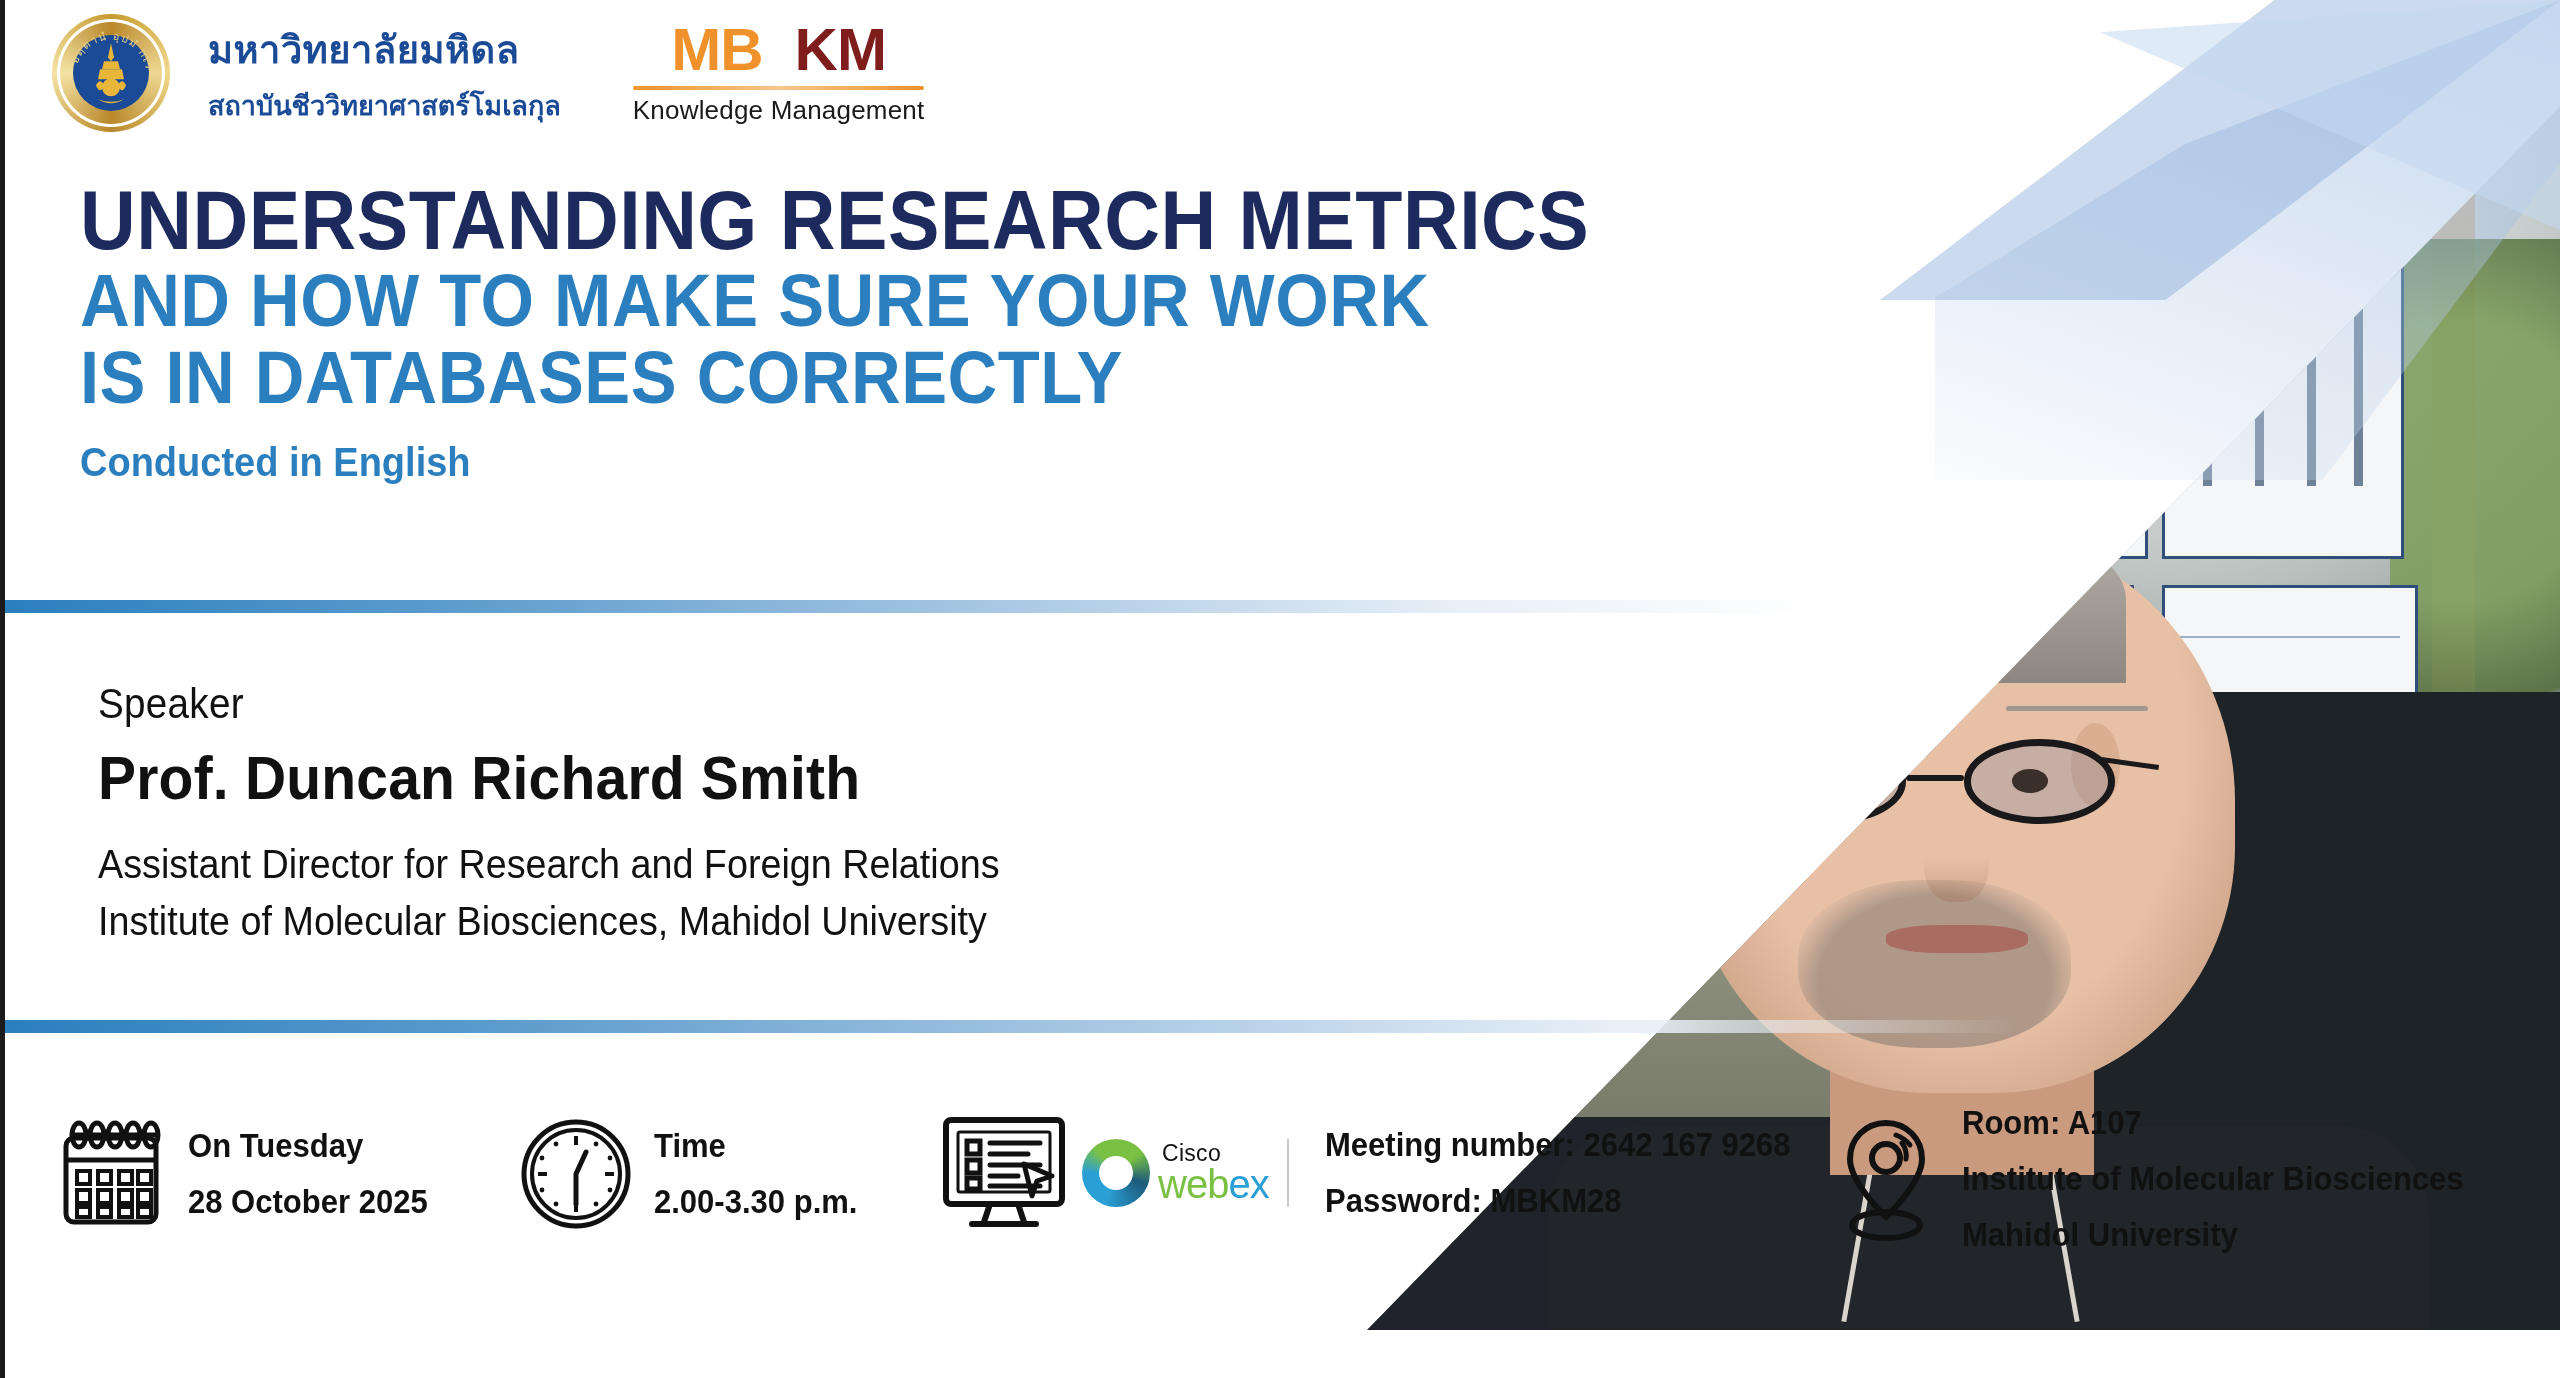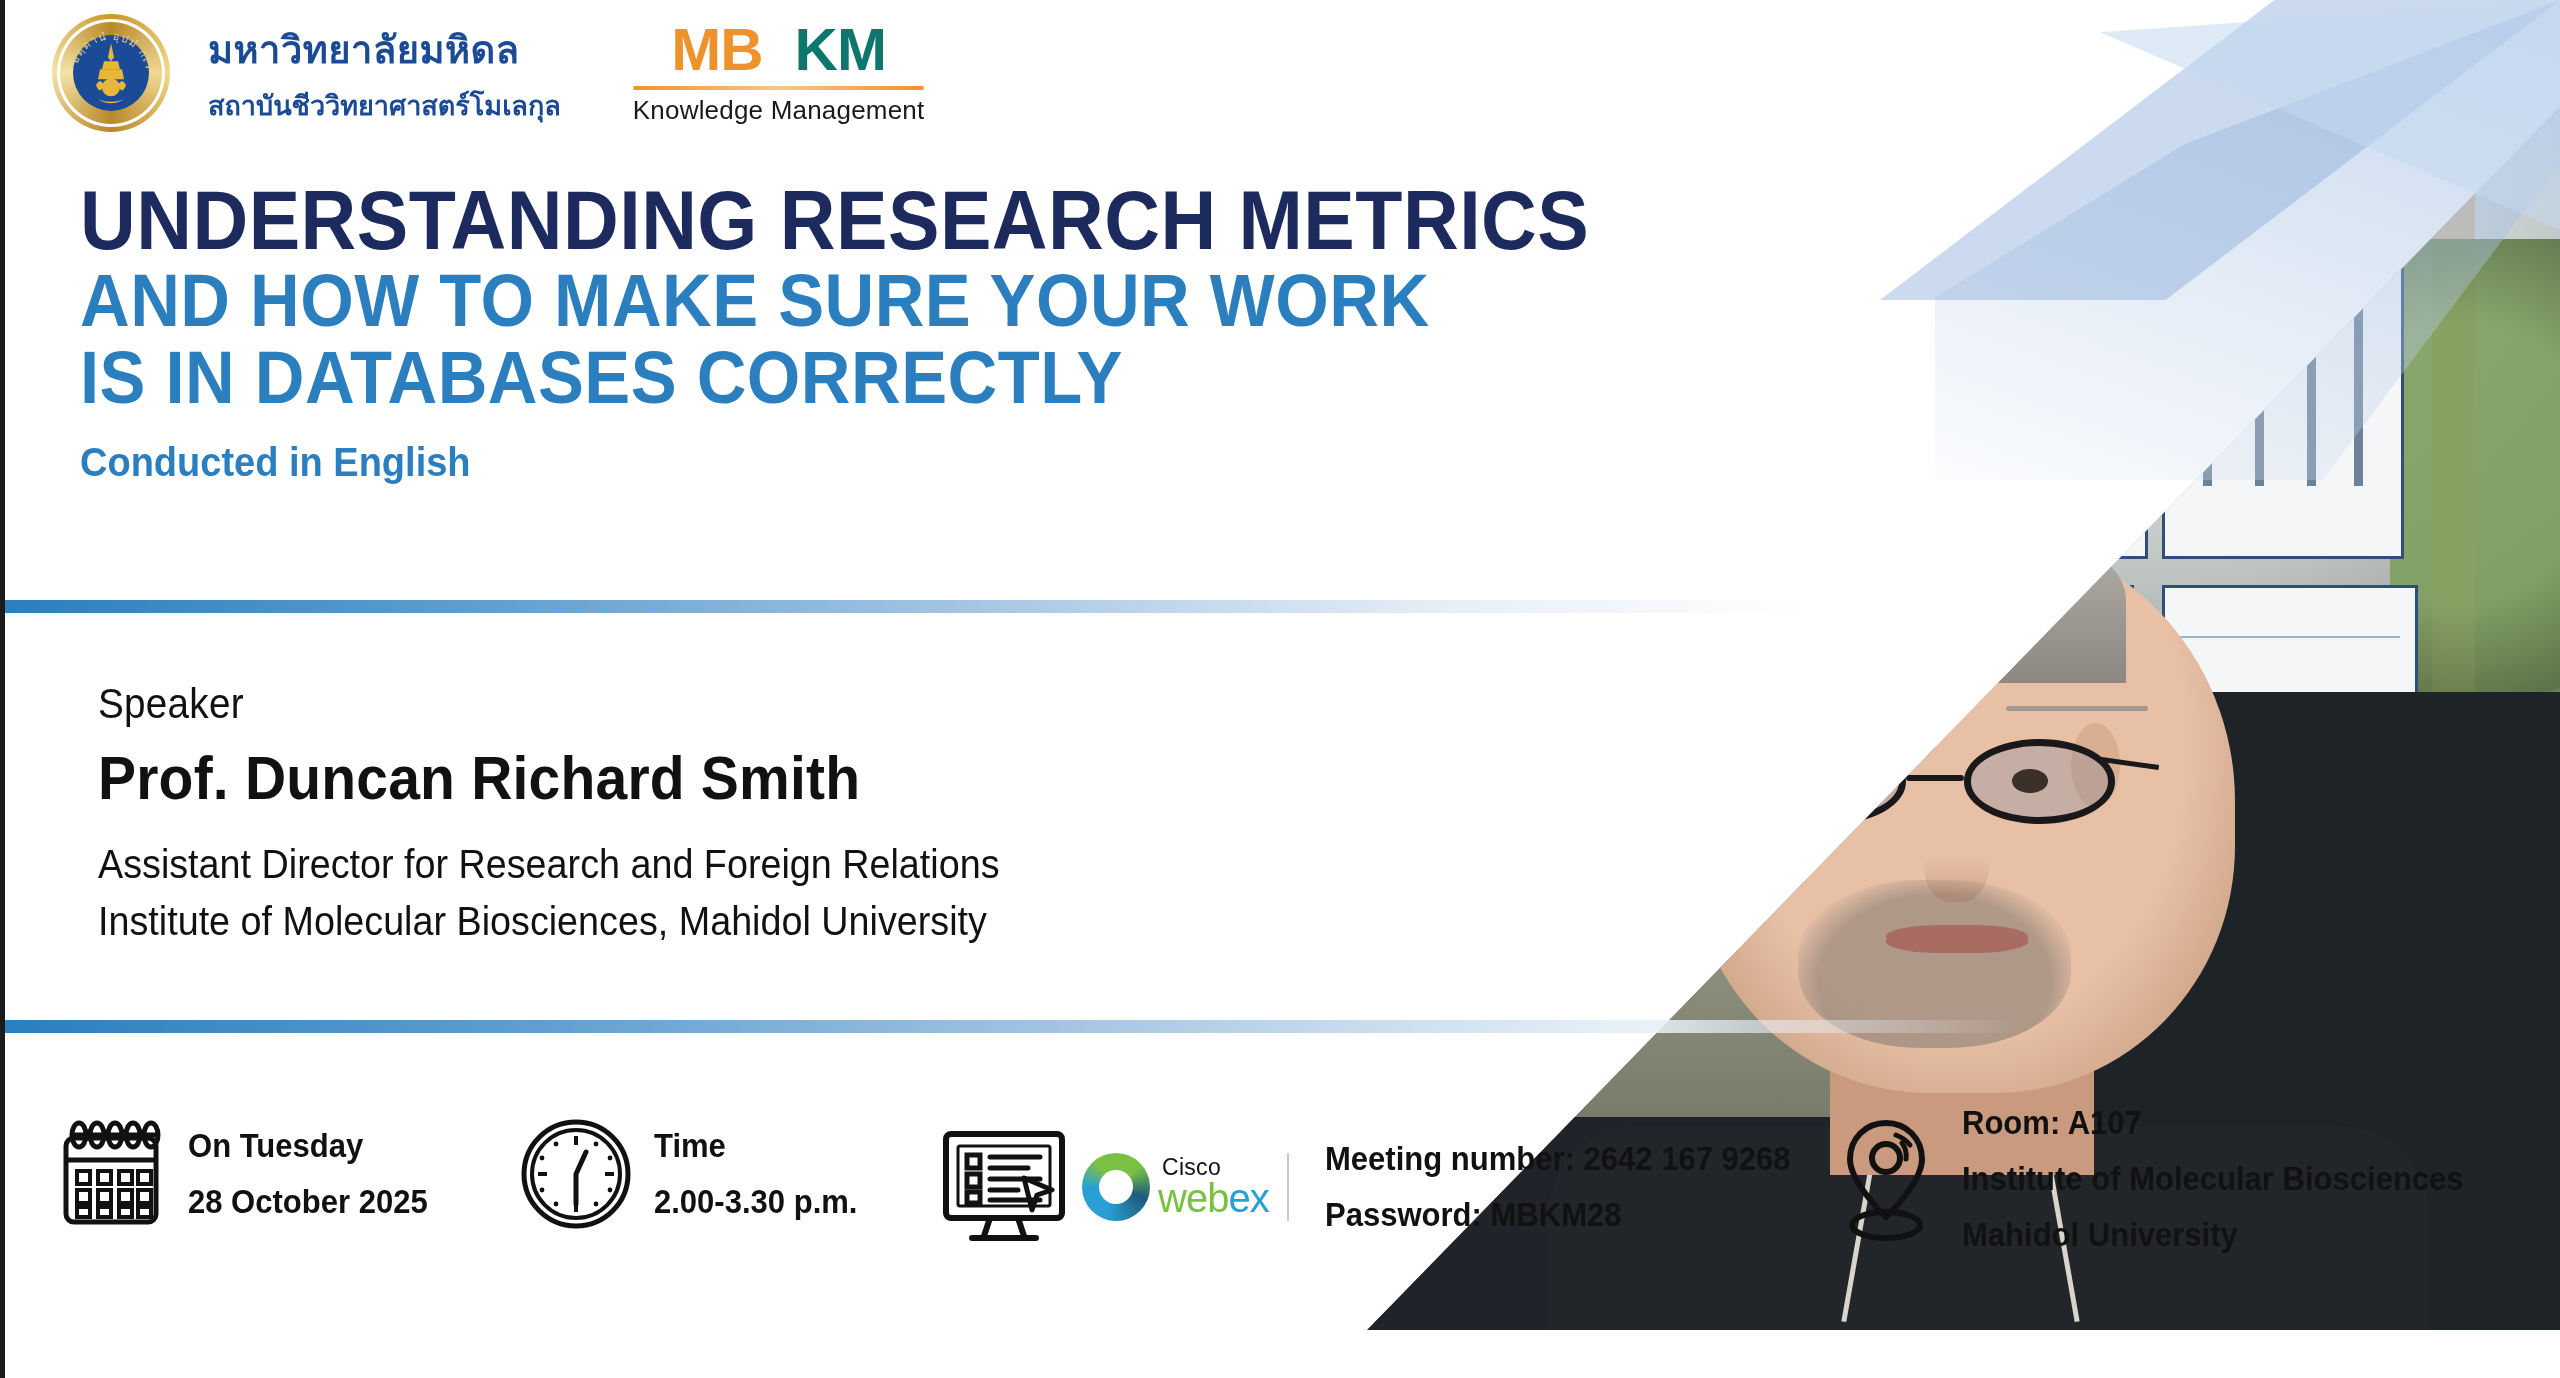--- a/index.html
+++ b/index.html
@@ -119,21 +119,21 @@
   .seal .core{ position:absolute; inset:21px; border-radius:50%; background:#1b4b96; }
   .seal .emblem{ position:absolute; left:50%; top:50%; transform:translate(-50%,-48%);
                  width:46px; height:66px; }
   .seal .thai-ring{ position:absolute; inset:10px; border-radius:50%; }
   .logo-th{ display:flex; flex-direction:column; gap:4px; }
   .th1{ font-size:38px; font-weight:700; color:#1b4b96; letter-spacing:.5px; white-space:nowrap; }
   .th2{ font-size:27px; font-weight:600; color:#1b4b96; white-space:nowrap; }
   .mbkm{ margin-left:34px; display:flex; flex-direction:column; align-items:center; }
   .mbkm-row{ display:flex; align-items:baseline; gap:16px; font-size:60px; font-weight:900;
              letter-spacing:-1px; line-height:1; }
-  .mb{ color:#F0922B; } .km{ color:#0f766e;margin-left:16px; }
+  .mb{ color:#F0922B; } .km{ color:#7f1d1d;margin-left:16px; }
   .mbkm-rule{ width:100%; height:4px; margin:6px 0 5px 0;
               background:linear-gradient(90deg,#F0922B,#f6c68a,#F0922B); border-radius:2px; }
   .mbkm-sub{ font-size:26px; color:#1a1a1a; letter-spacing:.2px; }
 
   
   .titleblock{ position:absolute; left:80px; top:178px; z-index:30; }
   .tline{ font-weight:900; letter-spacing:.5px; line-height:1.03;
           font-stretch:condensed; transform:scaleX(.93); transform-origin:left center; }
   .t1{ font-size:83px; color:#1C2A5E; }
   .t2,.t3{ font-size:74px; color:#2B7FBE; }
@@ -160,21 +160,21 @@
   
   .infobar{ position:absolute; left:0; top:1108px; width:2560px; height:200px; z-index:30; }
   .info-item{ position:absolute; display:flex; align-items:center; gap:22px; }
   .info-text{ display:flex; flex-direction:column; gap:18px; }
   .info-text .l1,.info-text .l2,.info-text .l3{
     font-size:33px; font-weight:800; color:#111; white-space:nowrap;
     transform:scaleX(.94); transform-origin:left center; }
 
   .it-date{ left:56px; top:10px; }
   .it-time{ left:520px; top:10px; }
-  .it-webex{ left:940px; top:20px; gap:14px; }
+  .it-webex{ left:940px; top:6px; gap:14px; }
   .it-room{ left:1832px; top:-4px; }
 
   .icon{ flex:0 0 auto; }
   .webex-logo{ display:flex; align-items:center; gap:8px; padding-right:18px;
                border-right:2px solid #c9c9c9; }
   .webex-mark{ width:68px; height:68px; border-radius:50%;
                background:conic-gradient(from 200deg,#2a9fd6 0deg,#2a9fd6 70deg,#7ac143 120deg,#7ac143 210deg,#1d5b7a 270deg,#2a9fd6 360deg);
                position:relative; }
   .webex-mark::after{ content:""; position:absolute; inset:17px; border-radius:50%; background:#fff; }
   .webex-txt{ display:flex; flex-direction:column; line-height:.95; }

